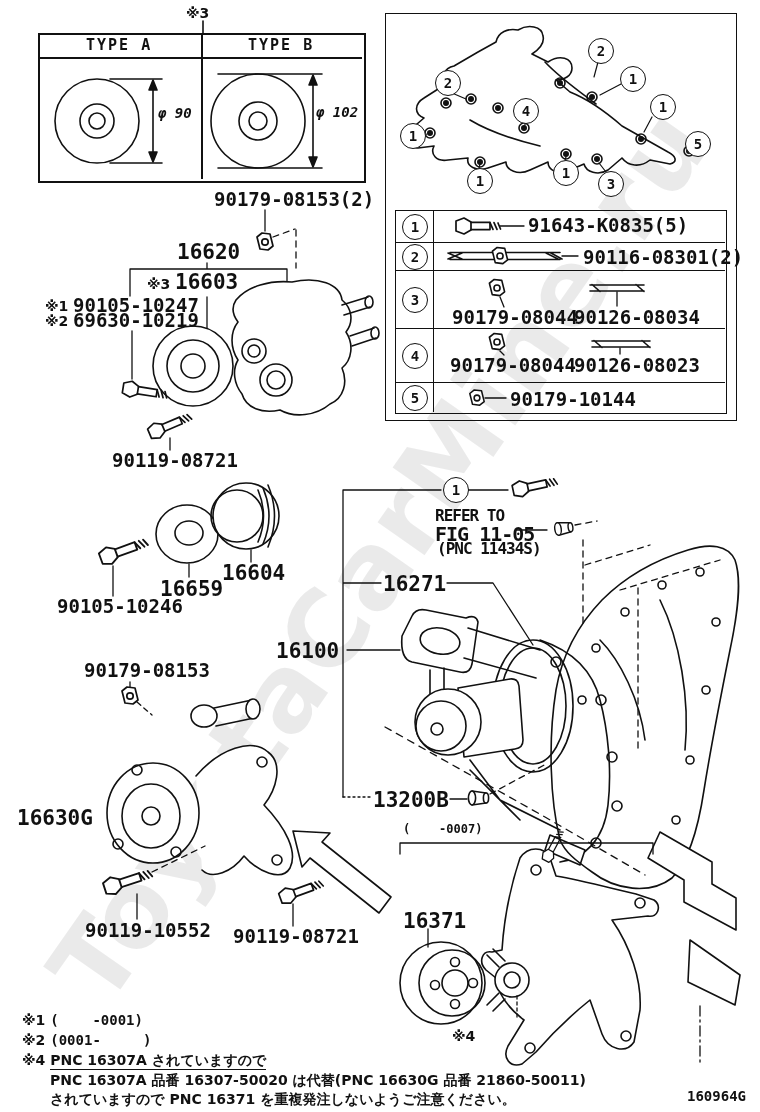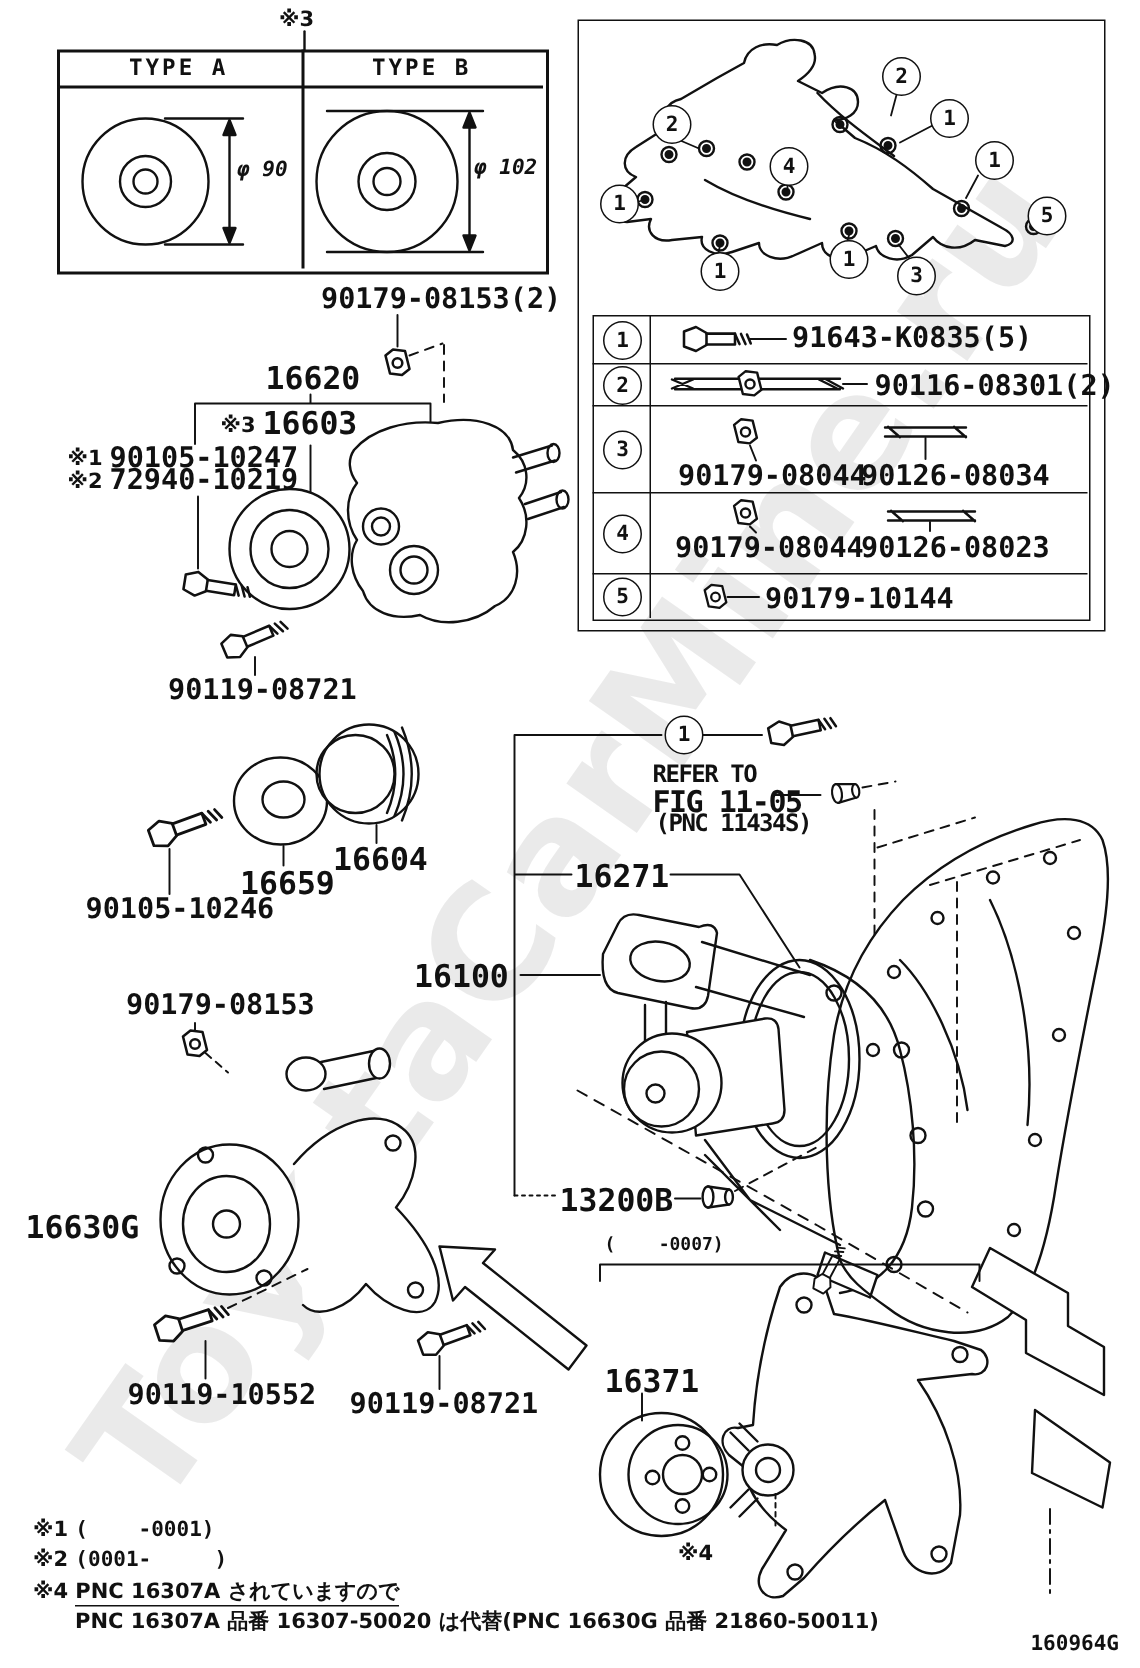--- a/index.html
+++ b/index.html
@@ -322,21 +322,21 @@
     </g>
   </svg>
 
   <div class="lbl pn" style="left:214px;top:190px;">90179-08153(2)</div>
   <div class="lbl pn-lg" style="left:177px;top:241px;">16620</div>
   <div class="lbl mark" style="left:147px;top:277px;">※3</div>
   <div class="lbl pn-lg" style="left:175px;top:271px;">16603</div>
   <div class="lbl mark" style="left:45px;top:299px;">※1</div>
   <div class="lbl pn" style="left:73px;top:296px;">90105-10247</div>
   <div class="lbl mark" style="left:45px;top:314px;">※2</div>
-  <div class="lbl pn" style="left:73px;top:311px;">72940-10219</div>
+  <div class="lbl pn" style="left:73px;top:311px;">69630-10219</div>
   <div class="lbl pn" style="left:112px;top:451px;">90119-08721</div>
   <div class="lbl pn-lg" style="left:160px;top:578px;">16659</div>
   <div class="lbl pn-lg" style="left:222px;top:562px;">16604</div>
   <div class="lbl pn" style="left:57px;top:597px;">90105-10246</div>
   <div class="lbl pn" style="left:84px;top:661px;">90179-08153</div>
   <div class="lbl pn-lg" style="left:17px;top:807px;text-align:center;">16630G</div>
   <div class="lbl pn" style="left:85px;top:921px;">90119-10552</div>
   <div class="lbl pn" style="left:233px;top:927px;">90119-08721</div>
 
   <div class="callout" style="left:443px;top:477px;">1</div>
@@ -348,15 +348,16 @@
   <div class="lbl pn-lg" style="left:373px;top:789px;">13200B</div>
   <div class="lbl" style="left:403px;top:823px;font-size:12px;">(    -0007)</div>
   <div class="lbl pn-lg" style="left:403px;top:910px;">16371</div>
 
   <div class="lbl mark" style="left:452px;top:1029px;z-index:3;">※4</div>
 
   <div class="note" style="left:22px;top:1012px;"><span>※1</span> <span style="font-family:'DejaVu Sans Mono',monospace;">(    -0001)</span></div>
   <div class="note" style="left:22px;top:1032px;"><span>※2</span> <span style="font-family:'DejaVu Sans Mono',monospace;">(0001-     )</span></div>
   <div class="note" style="left:22px;top:1052px;"><span>※4</span> <span class="u">PNC 16307A されていますので</span></div>
   <div class="note" style="left:50px;top:1072px;">PNC 16307A 品番 16307-50020 は代替(PNC 16630G 品番 21860-50011)</div>
+  <div class="note" style="left:50px;top:1091px;">されていますので PNC 16371 を重複発注しないようご注意ください。</div>
 
   <div id="doc-code">160964G</div>
 </div>
 
 </body></html>

